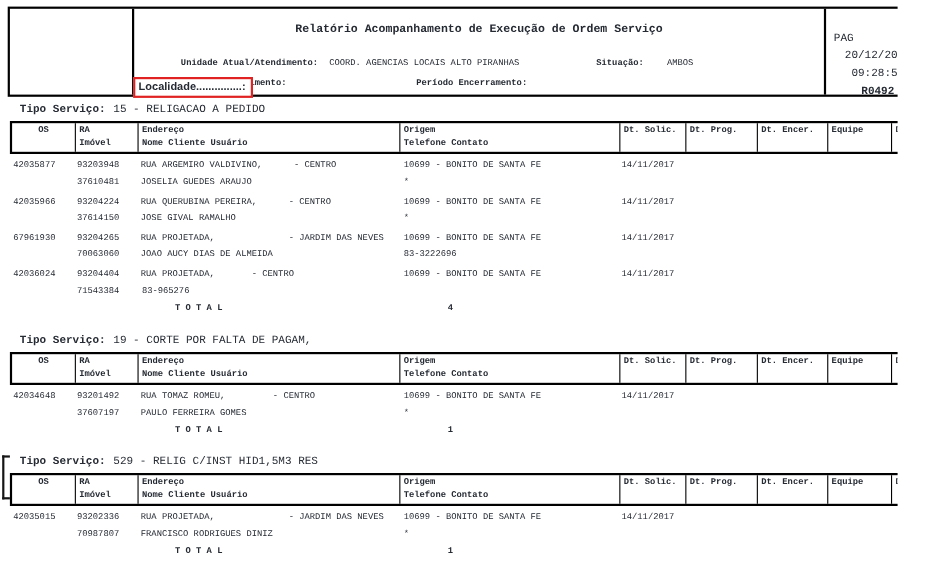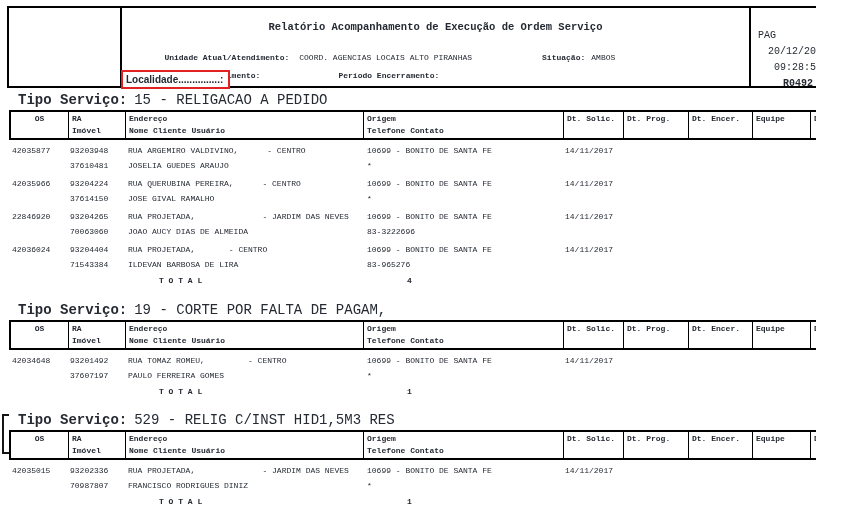--- a/index.html
+++ b/index.html
@@ -10,30 +10,30 @@
   
   .hdr{position:absolute;left:7px;top:6px;width:836px;height:78px;border:2px solid #000;display:flex;background:#fff;}
   .hdr-left{width:111px;border-right:2px solid #000;}
   .hdr-main{flex:1;position:relative;}
   .hdr-right{width:96px;border-left:2px solid #000;text-align:center;font-size:10px;line-height:16px;padding-top:20px;box-sizing:border-box;}
   .pagline{display:flex;justify-content:space-between;padding:0 10px 0 7px;}
   .hdr-title{position:absolute;top:13px;left:0;right:0;text-align:center;font-weight:bold;font-size:10.5px;}
   .hl2{position:absolute;top:36px;left:4px;white-space:pre;}
   .hl2 .val{margin-left:10px;}
   .hl2 .sit{margin-left:70px;}
-  .hl2 .sitv{margin-left:6px;}
+  .hl2 .sitv{margin-left:21px;}
   .hl3{position:absolute;top:54px;left:4px;white-space:pre;}
-  .hl3 .enc{margin-left:78px;}
+  .hl3 .enc{margin-left:118px;}
   .loc-box{position:absolute;left:-1px;bottom:-3px;background:#fff;border:2px solid #e02222;
            padding:2px 5px 2px 3px;font-family:"Liberation Sans",sans-serif;font-weight:bold;font-size:10px;}
 
   
   .sections{position:absolute;top:0;left:0;width:100%;height:100%;}
   .section{position:absolute;left:0;width:100%;}
-  .sec-title{margin-left:18px;font-size:14px;line-height:13px;}
+  .sec-title{margin-left:18px;font-size:10px;line-height:13px;}
   .sec-title-val{margin-left:7px;}
   .grid{display:grid;grid-template-columns:58px 57px 238px 200px 60px 65px 64px 58px 37px;width:837px;margin-left:9px;}
   .thead{border:2px solid #000;margin-top:3px;font-weight:bold;}
   .thead .hc{border-right:1px solid #000;padding:1px 3px;line-height:12px;height:26px;box-sizing:border-box;}
   .thead .hc:last-child{border-right:none;}
   .thead .c-os{text-align:center;}
   .tbody{margin-top:2px;}
   .row{margin-top:3px;}
   .rline > div{white-space:pre;line-height:15px;padding-left:3px;overflow:hidden;}
   .rline .c-end{padding-left:4px;}
@@ -165,21 +165,21 @@
               <div class="c-org">*</div>
               <div class="c-dt"></div>
               <div class="c-prog"></div>
               <div class="c-enc"></div>
               <div class="c-eq"></div>
               <div class="c-da"></div>
             </div>
           </div>
           <div class="row">
             <div class="grid rline">
-              <div class="c-os">22846920</div>
+              <div class="c-os">67961930</div>
               <div class="c-ra">93204265</div>
               <div class="c-end">RUA PROJETADA,              - JARDIM DAS NEVES</div>
               <div class="c-org">10699 - BONITO DE SANTA FE</div>
               <div class="c-dt">14/11/2017</div>
               <div class="c-prog"></div>
               <div class="c-enc"></div>
               <div class="c-eq"></div>
               <div class="c-da">35</div>
             </div>
             <div class="grid rline">
@@ -202,21 +202,20 @@
               <div class="c-org">10699 - BONITO DE SANTA FE</div>
               <div class="c-dt">14/11/2017</div>
               <div class="c-prog"></div>
               <div class="c-enc"></div>
               <div class="c-eq"></div>
               <div class="c-da">35</div>
             </div>
             <div class="grid rline">
               <div class="c-os"></div>
               <div class="c-ra">71543384</div>
-              <div class="c-end">ILDEVAN BARBOSA DE LIRA</div>
               <div class="c-org">83-965276</div>
               <div class="c-dt"></div>
               <div class="c-prog"></div>
               <div class="c-enc"></div>
               <div class="c-eq"></div>
               <div class="c-da"></div>
             </div>
           </div>
         </div>
         <div class="grid trow">

